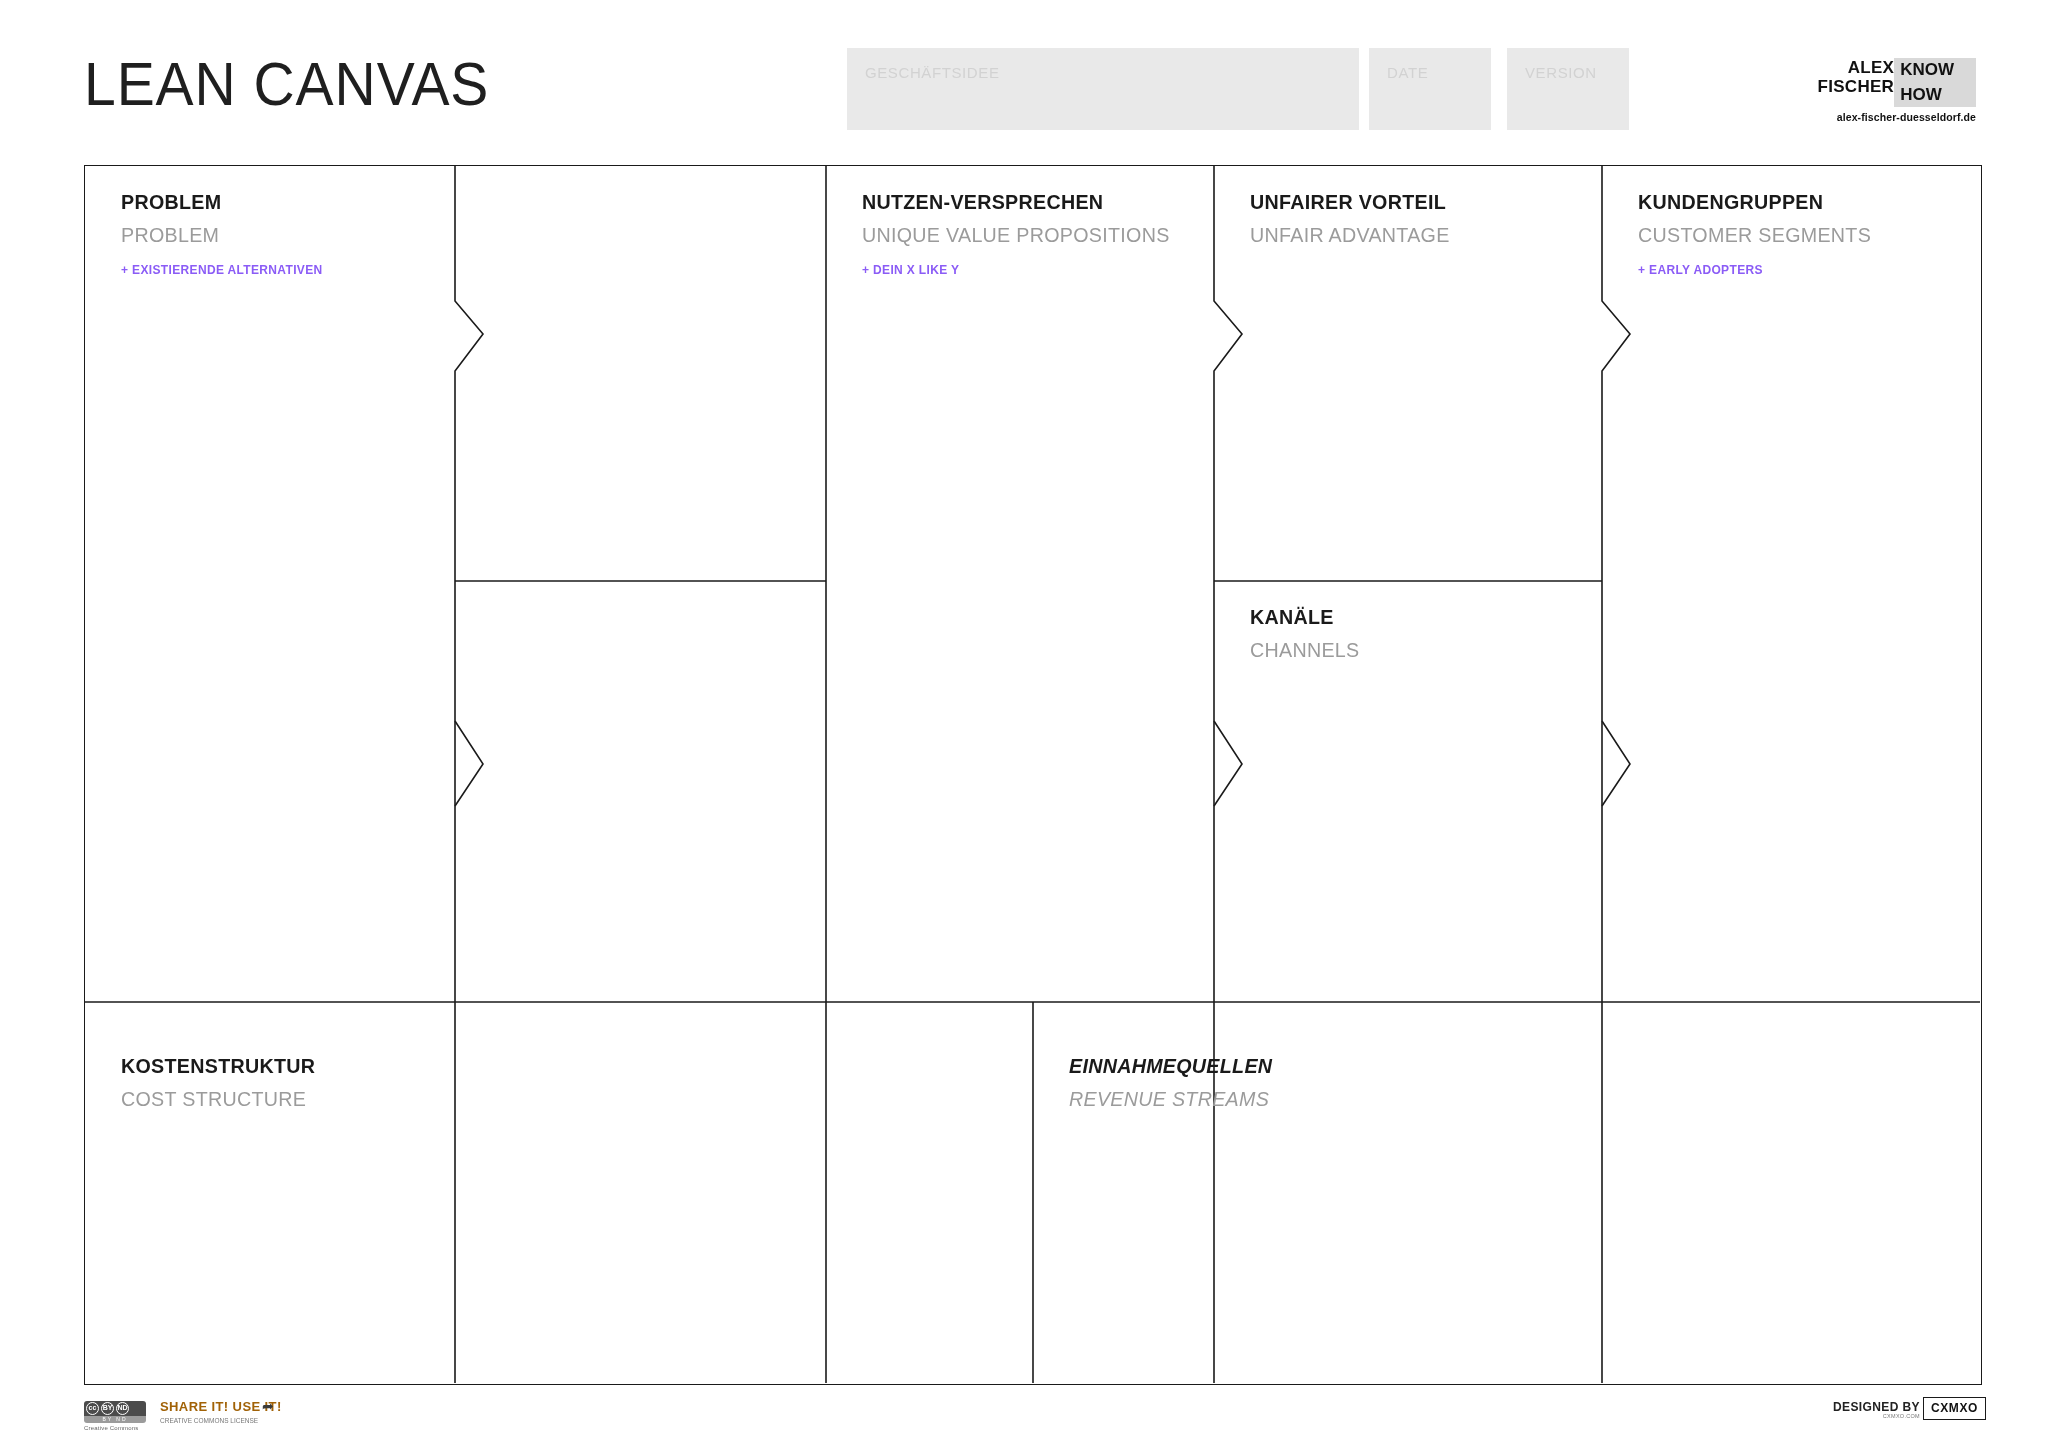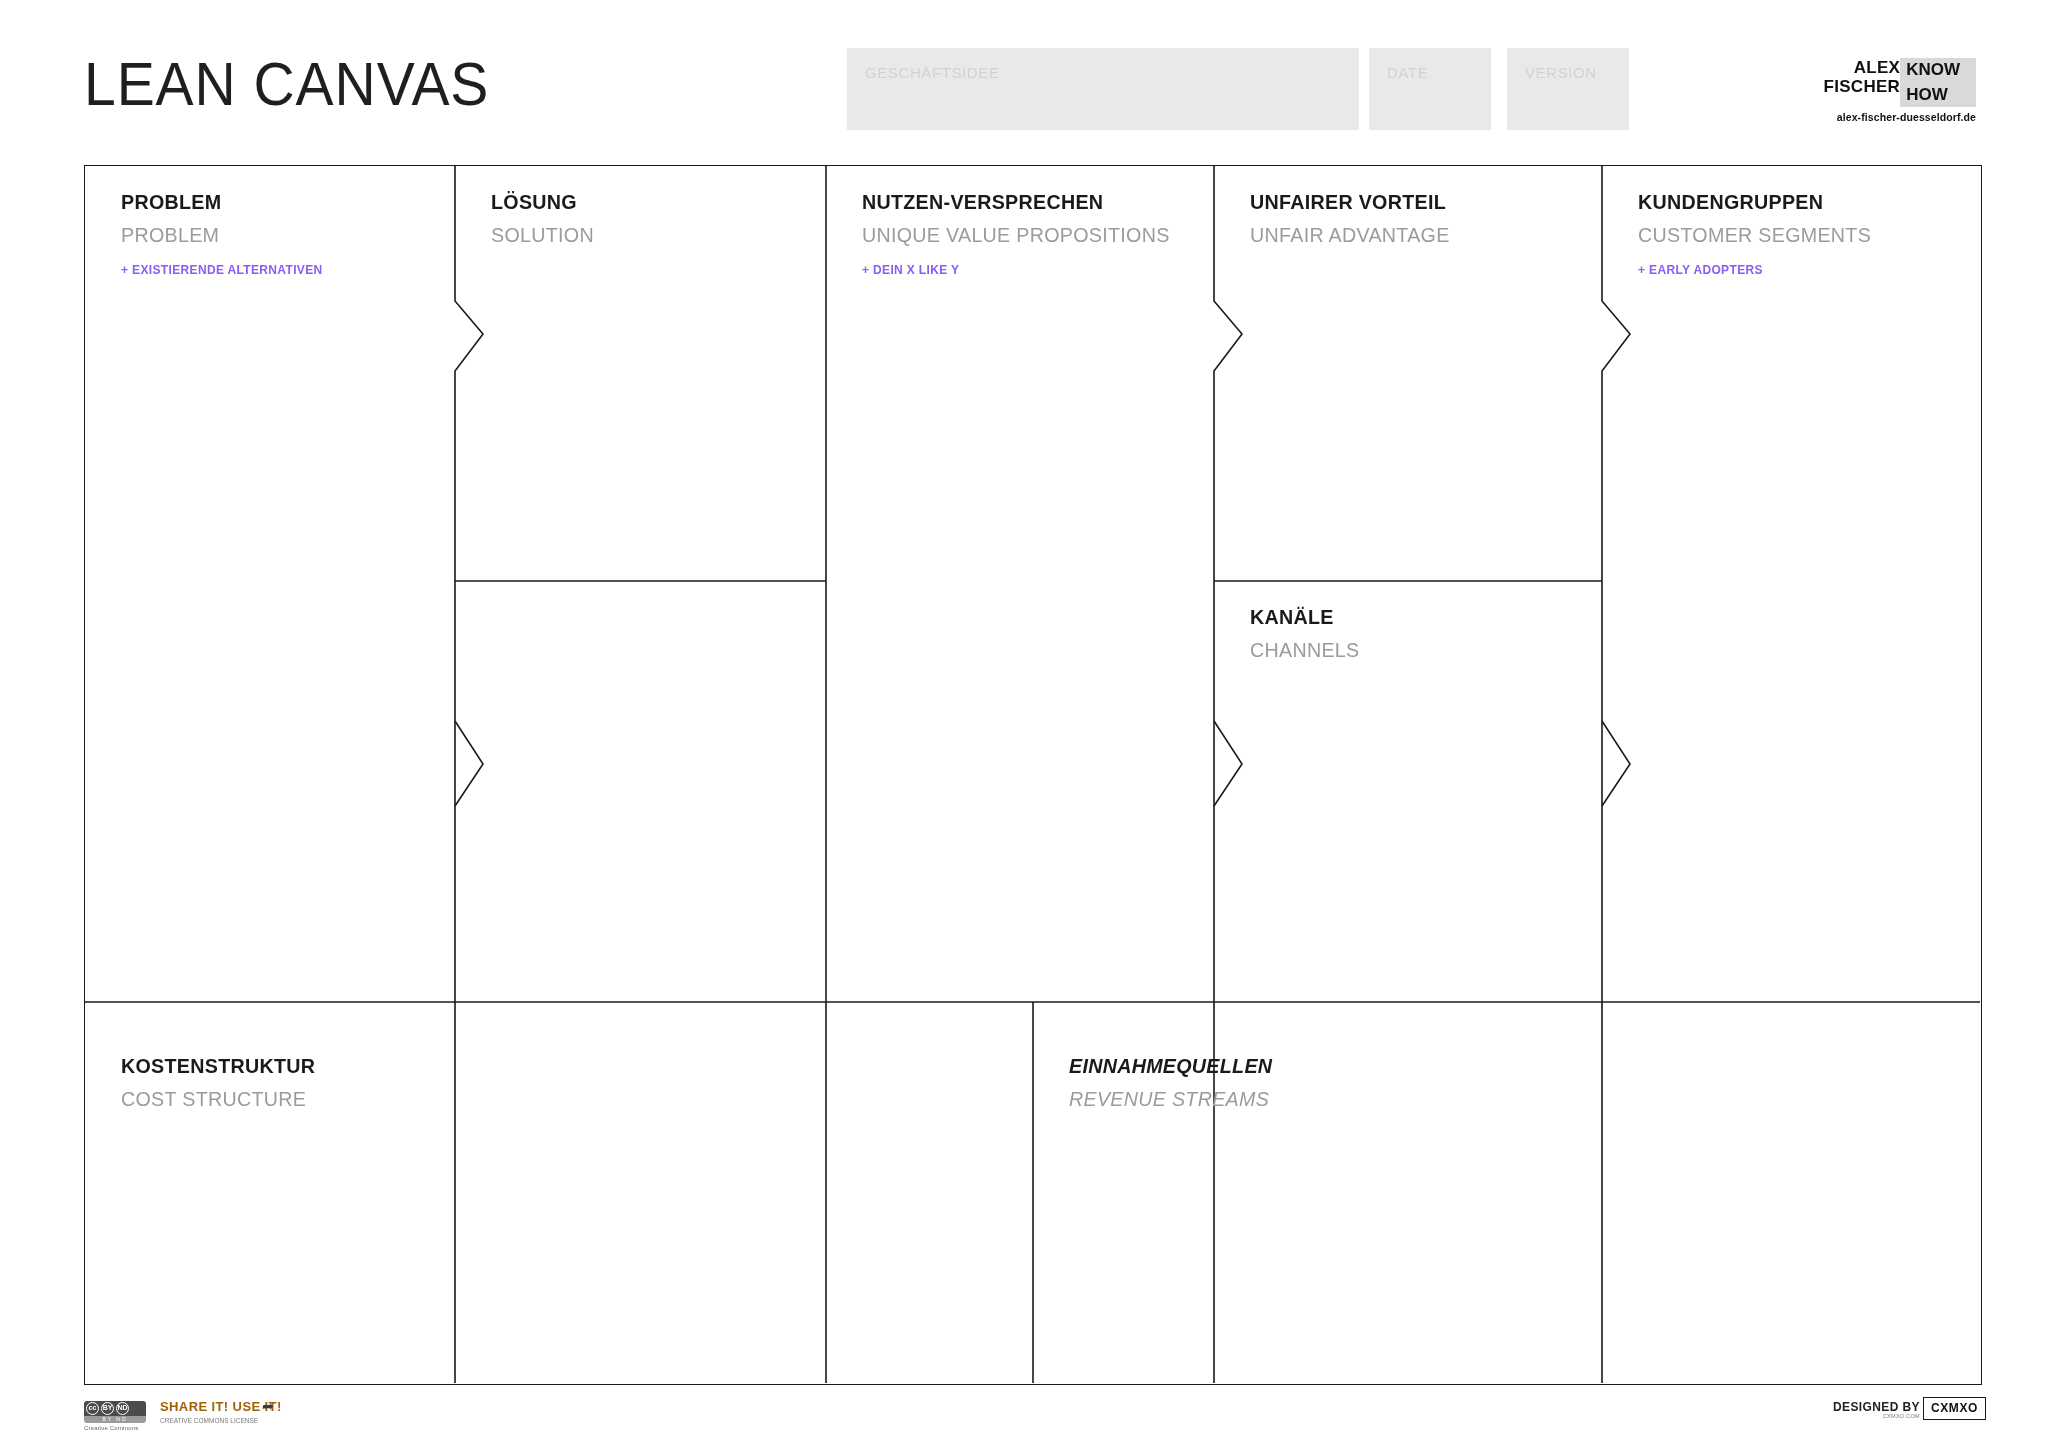--- a/index.html
+++ b/index.html
@@ -72,21 +72,21 @@
     text-align: right;
     font-size: 17px;
     font-weight: 700;
     letter-spacing: 0.3px;
     color: #111;
     font-family: "Liberation Sans", sans-serif;
   }
   .brand-left div { padding: 1px 0; }
   .brand-box {
     background: #d9d9d9;
-    padding: 2px 16px 3px 6px;
+    padding: 2px 22px 3px 6px;
     font-size: 17px;
     font-weight: 700;
     color: #111;
     line-height: 1.15;
     text-align: left;
   }
   .brand-url {
     margin-top: 4px;
     font-size: 10.5px;
     font-weight: 700;
@@ -345,24 +345,20 @@
       <path d="M1517,555 L1545,598 L1517,640"></path>
     </g>
   </svg>
 
   <div class="cell topcell" id="cell-problem">
     <div class="t-de">PROBLEM</div>
     <div class="t-en">PROBLEM</div>
     <div class="t-sub">+ EXISTIERENDE ALTERNATIVEN</div>
   </div>
 
-  <div class="cell topcell" id="cell-solution">
-    <div class="t-de">LÖSUNG</div>
-    <div class="t-en">SOLUTION</div>
-  </div>
 
 
   <div class="cell topcell" id="cell-uvp">
     <div class="t-de">NUTZEN-VERSPRECHEN</div>
     <div class="t-en">UNIQUE VALUE PROPOSITIONS</div>
     <div class="t-sub">+ DEIN X LIKE Y</div>
   </div>
 
   <div class="cell topcell" id="cell-advantage">
     <div class="t-de">UNFAIRER VORTEIL</div>

